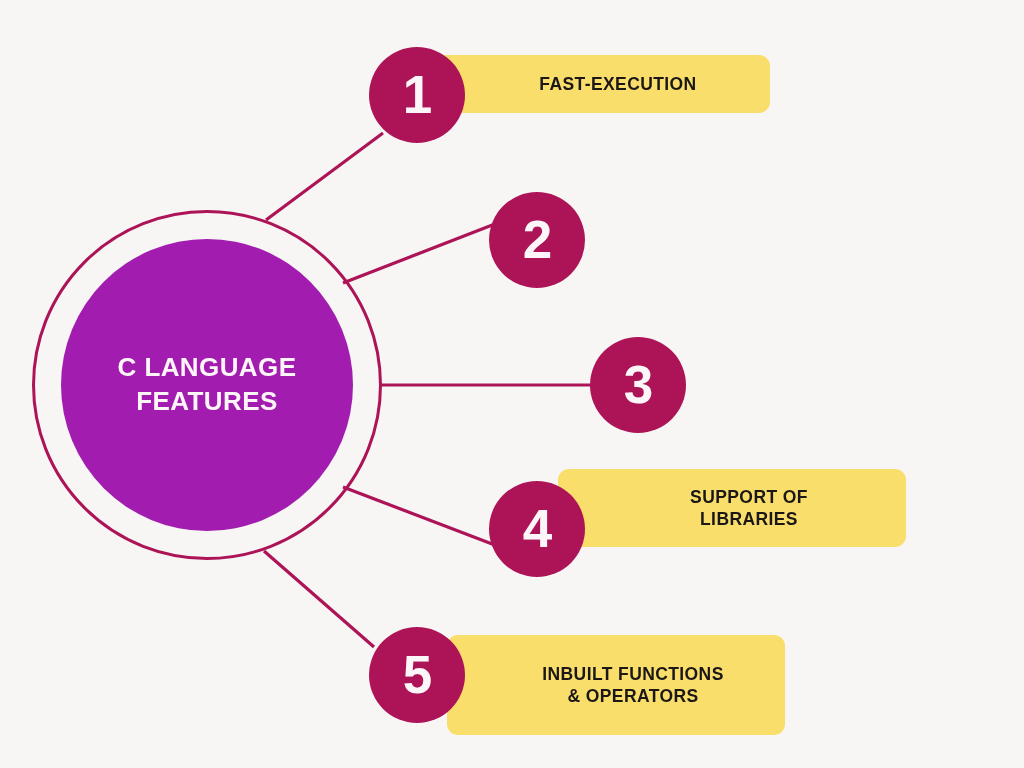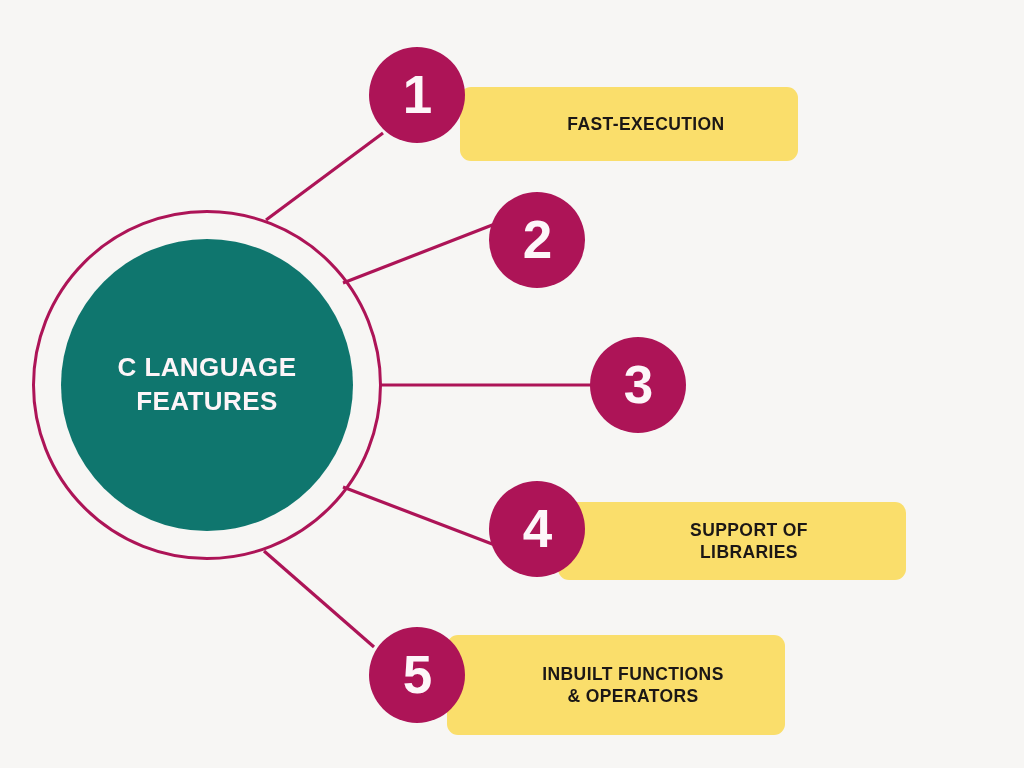--- a/index.html
+++ b/index.html
@@ -93,21 +93,21 @@
   }
 
   #hub-core {
     position: absolute;
     z-index: 3;
     left: 61px;
     top: 239px;
     width: 292px;
     height: 292px;
     border-radius: 50%;
-    background: #0f766e;
+    background: #a21caf;
     display: flex;
     align-items: center;
     justify-content: center;
   }
 
   #hub-title {
     color: #fdf5f8;
     font-family: "Liberation Sans", sans-serif;
     font-weight: bold;
     font-size: 26px;
@@ -129,36 +129,36 @@
     <line x1="343" y1="487" x2="500" y2="547" stroke="#ad1457" stroke-width="3.2"></line>
     <line x1="264" y1="551" x2="374" y2="647" stroke="#ad1457" stroke-width="3.2"></line>
   </svg>
 
   <div id="hub-ring"></div>
   <div id="hub-core">
     <div id="hub-title">C LANGUAGE
 FEATURES</div>
   </div>
 
-  <div class="label-box" style="left:460px; top:55px; width:338px; height:74px;margin-top:32px;">
+  <div class="label-box" style="left:432px; top:55px; width:338px; height:58px;">
     <div class="label-text">FAST-EXECUTION</div>
   </div>
   <div class="num-circle" style="left:369px; top:47px;">
     <span>1</span>
   </div>
 
   <div class="num-circle" style="left:489px; top:192px;">
     <span>2</span>
   </div>
 
   <div class="num-circle" style="left:590px; top:337px;">
     <span>3</span>
   </div>
 
-  <div class="label-box" style="left:558px; top:502px; width:348px; height:78px;">
+  <div class="label-box" style="left:558px; top:469px; width:348px; height:78px;">
     <div class="label-text">SUPPORT OF
 LIBRARIES</div>
   </div>
   <div class="num-circle" style="left:489px; top:481px;">
     <span>4</span>
   </div>
 
   <div class="label-box" style="left:447px; top:635px; width:338px; height:100px;">
     <div class="label-text">INBUILT FUNCTIONS
 &amp; OPERATORS</div>

